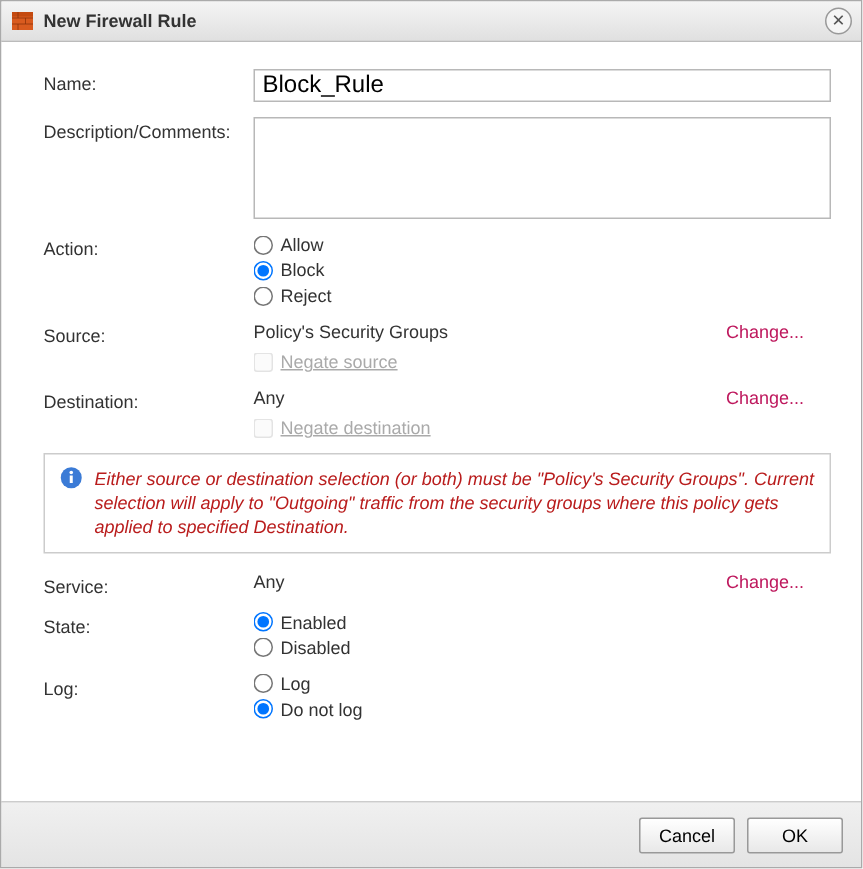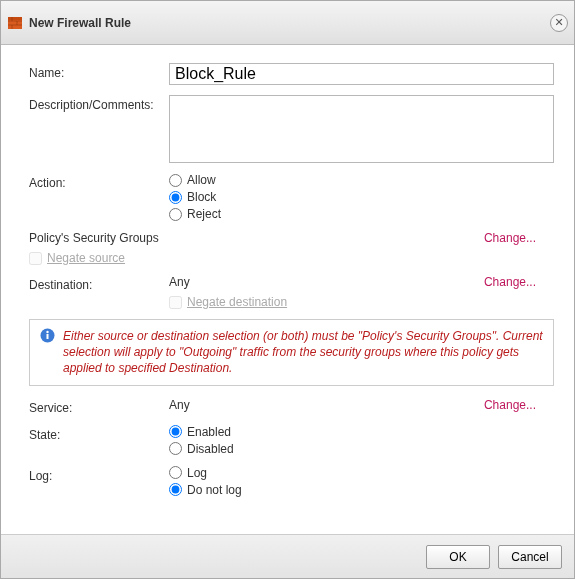--- a/index.html
+++ b/index.html
@@ -14,21 +14,21 @@
     }
     .dialog {
       width: 575px;
       height: 579px;
       background: #fdfdfd;
       border: 1px solid #aaa;
       display: flex;
       flex-direction: column;
     }
     .titlebar {
-      height: 44px;
+      height: 27px;
       background: linear-gradient(#f4f4f4, #e0e0e0);
       border-bottom: 1px solid #bbb;
       display: flex;
       align-items: center;
       padding: 0 6px;
       gap: 6px;
     }
     .titlebar .app-icon svg { display: block; }
     .titlebar .title {
       flex: 1;
@@ -199,20 +199,21 @@
           </label>
           <label class="radio-item">
             <input type="radio" name="action" style="">
             <span>Reject</span>
           </label>
         </div>
       </div>
     </div>
 
     <div class="row">
+      <div class="label-col">Source:</div>
       <div class="field-col" style="flex-direction:column;">
         <div class="value-row">
           <span class="value-text">Policy's Security Groups</span>
           <span class="link">Change...</span>
         </div>
         <div class="check-item disabled negate-row">
           <input type="checkbox" disabled="" style="">
           <span>Negate source</span>
         </div>
       </div>
@@ -281,16 +282,16 @@
             <input type="radio" name="log" checked="" style="">
             <span>Do not log</span>
           </label>
         </div>
       </div>
     </div>
 
   </div>
 
   <div class="footer">
+    <button class="btn">Cancel</button>
     <button class="btn">OK</button>
-    <button class="btn">Cancel</button>
   </div>
 </div>
 
 </body></html>

